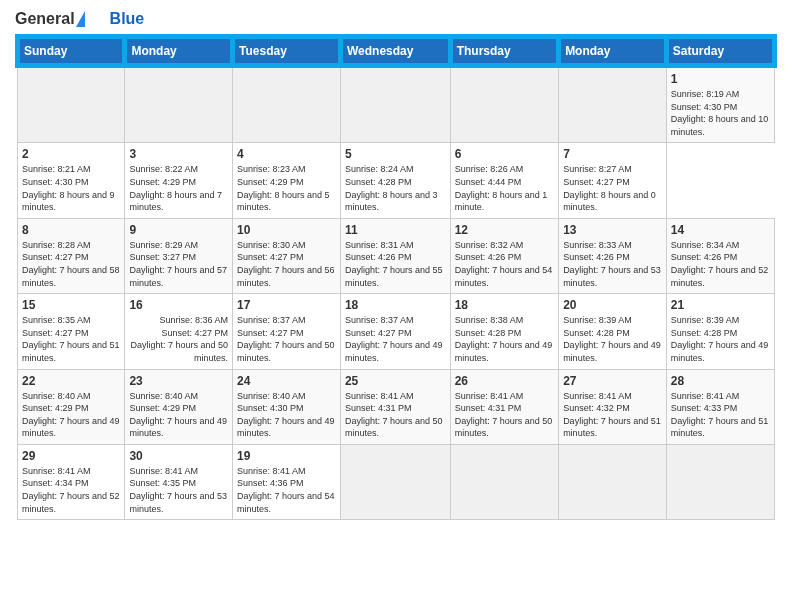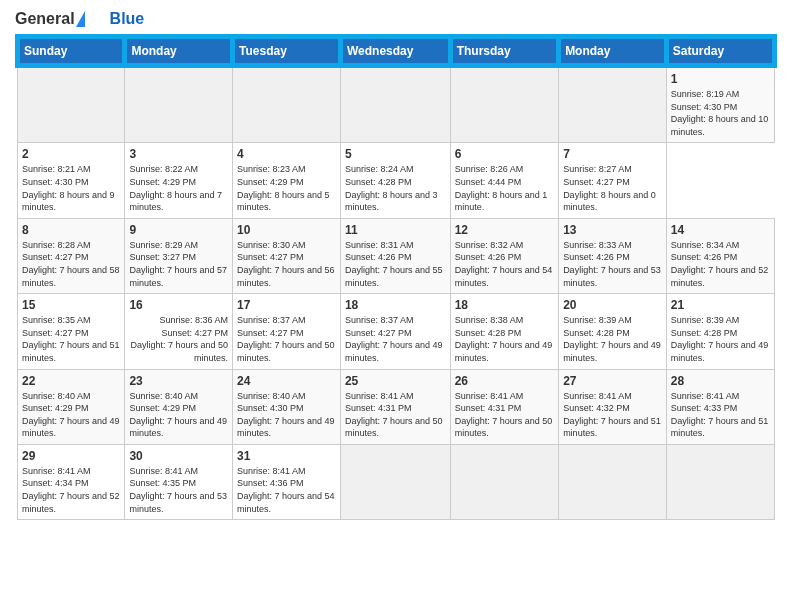--- a/index.html
+++ b/index.html
@@ -304,21 +304,21 @@
 Sunset: 4:34 PM
 Daylight: 7 hours and 52 minutes.</div>
         </td>
         <td>
           <span class="day-number">30</span>
           <div class="day-info" style="white-space: pre-line;">Sunrise: 8:41 AM
 Sunset: 4:35 PM
 Daylight: 7 hours and 53 minutes.</div>
         </td>
         <td>
-          <span class="day-number">31</span>
+          <span class="day-number">19</span>
           <div class="day-info" style="white-space: pre-line;">Sunrise: 8:41 AM
 Sunset: 4:36 PM
 Daylight: 7 hours and 54 minutes.</div>
         </td>
         <td class="empty-cell"></td>
         <td class="empty-cell"></td>
         <td class="empty-cell"></td>
         <td class="empty-cell"></td>
       </tr>
     </tbody>

